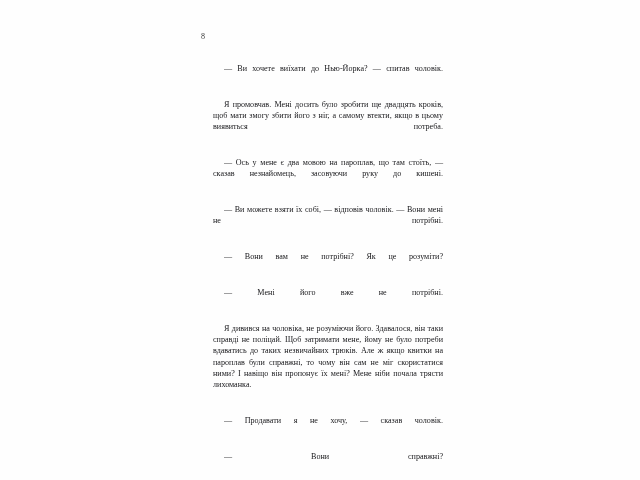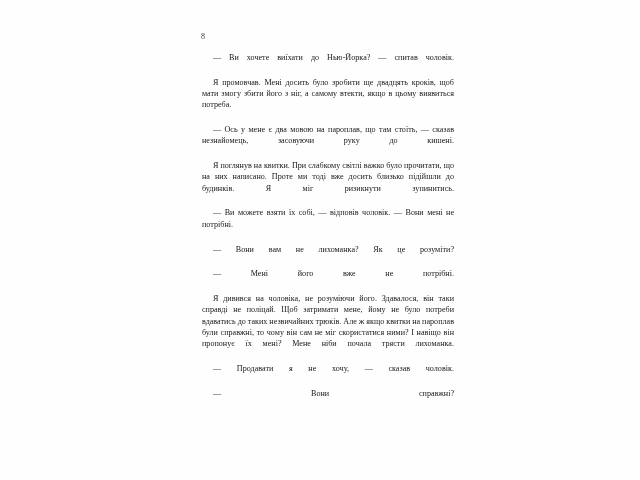--- a/index.html
+++ b/index.html
@@ -45,21 +45,21 @@
     line-height: 11.35px;
     text-align: justify;
     text-justify: inter-word;
     -webkit-hyphens: none;
     hyphens: none;
     word-spacing: -0.1px;
     letter-spacing: 0.01px;
   }
 
   .para {
-    margin: 2px;
+    margin: 13px;
     text-indent: 11px;
     text-align: justify;
   }
 
   
   .para:after {
     content: "";
     display: inline-block;
     width: 100%;
   }
@@ -74,23 +74,22 @@
 <body>
 
 <div class="page">
 
   <div class="folio">8</div>
 
   <div class="textblock">
     <p class="para">— Ви хочете виїхати до Нью-Йорка? — спитав чоловік.</p>
     <p class="para">Я промовчав. Мені досить було зробити ще двадцять кроків, щоб мати змогу збити його з ніг, а самому втекти, якщо в цьому виявиться потреба.</p>
     <p class="para">— Ось у мене є два мовою на пароплав, що там стоїть, — сказав незнайомець, засовуючи руку до кишені.</p>
-    <p class="para">Я поглянув на квитки. При слабкому світлі важко було прочитати, що на них написано. Проте ми тоді вже досить близько підійшли до будинків. Я міг ризикнути зупинитись.</p>
     <p class="para">— Ви можете взяти їх собі, — відповів чоловік. — Вони мені не потрібні.</p>
-    <p class="para">— Вони вам не лихоманка? Як це розуміти?</p>
+    <p class="para">— Вони вам не потрібні? Як це розуміти?</p>
     <p class="para">— Мені його вже не потрібні.</p>
     <p class="para">Я дивився на чоловіка, не розуміючи його. Здавалося, він таки справді не поліцай. Щоб затримати мене, йому не було потреби вдаватись до таких незвичайних трюків. Але ж якщо квитки на пароплав були справжні, то чому він сам не міг скористатися ними? І навіщо він пропонує їх мені? Мене ніби почала трясти лихоманка.</p>
     <p class="para">— Продавати я не хочу, — сказав чоловік.</p>
     <p class="para">— Вони справжні?</p>
 
   </div>
 
 </div>
 
 </body></html>

